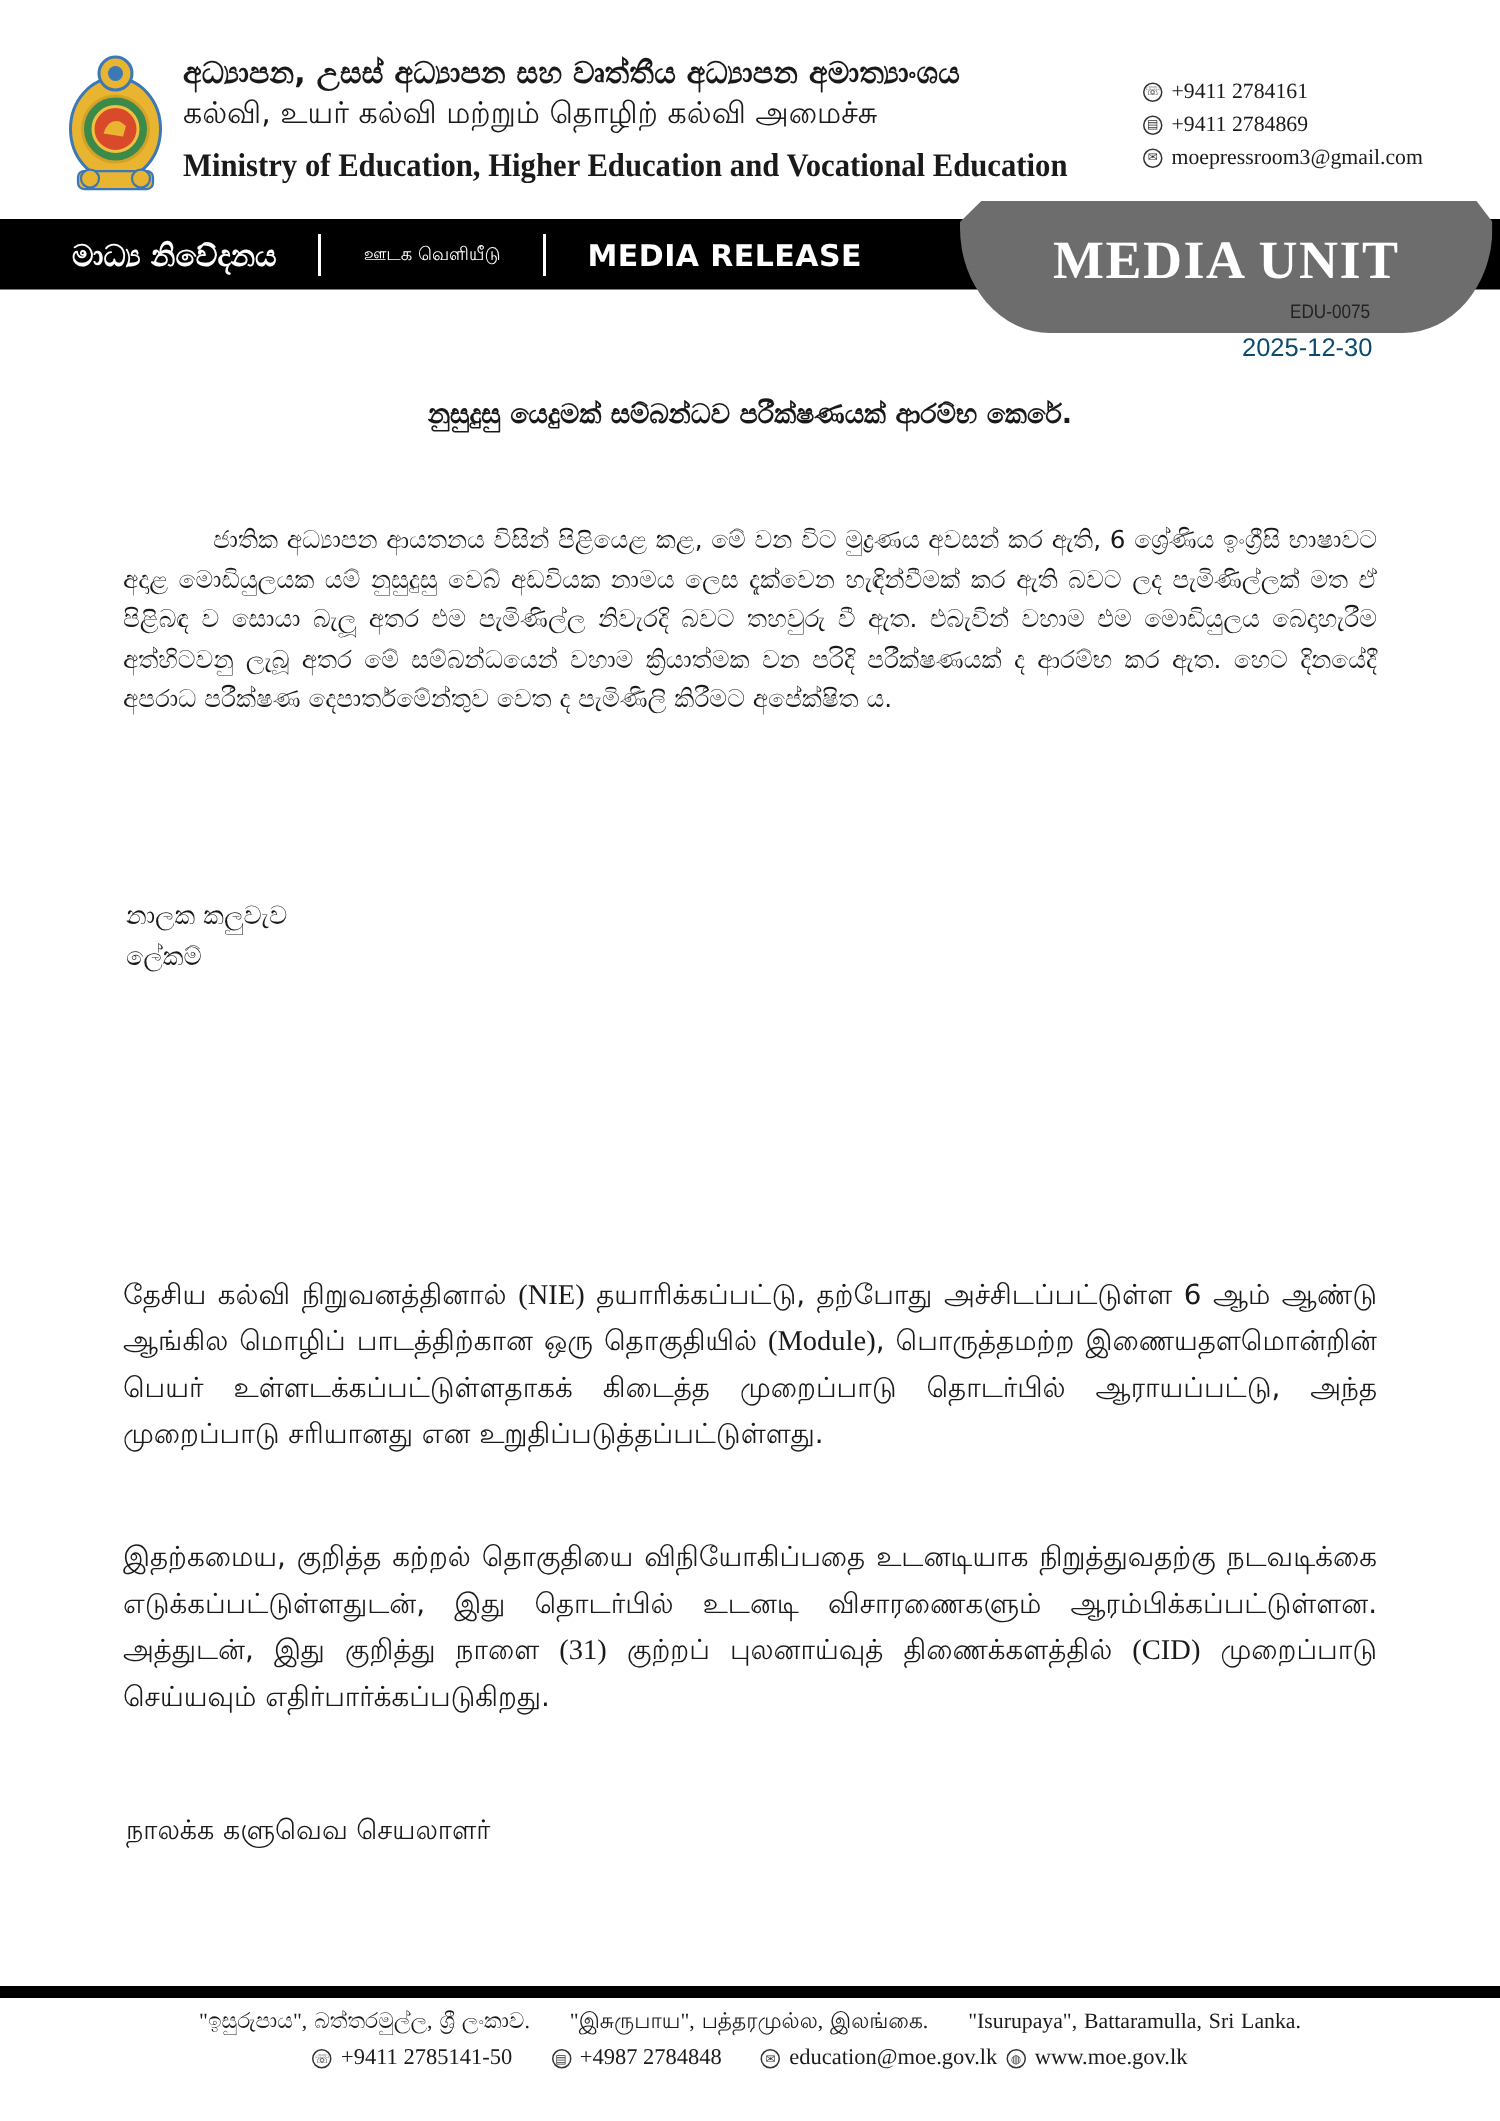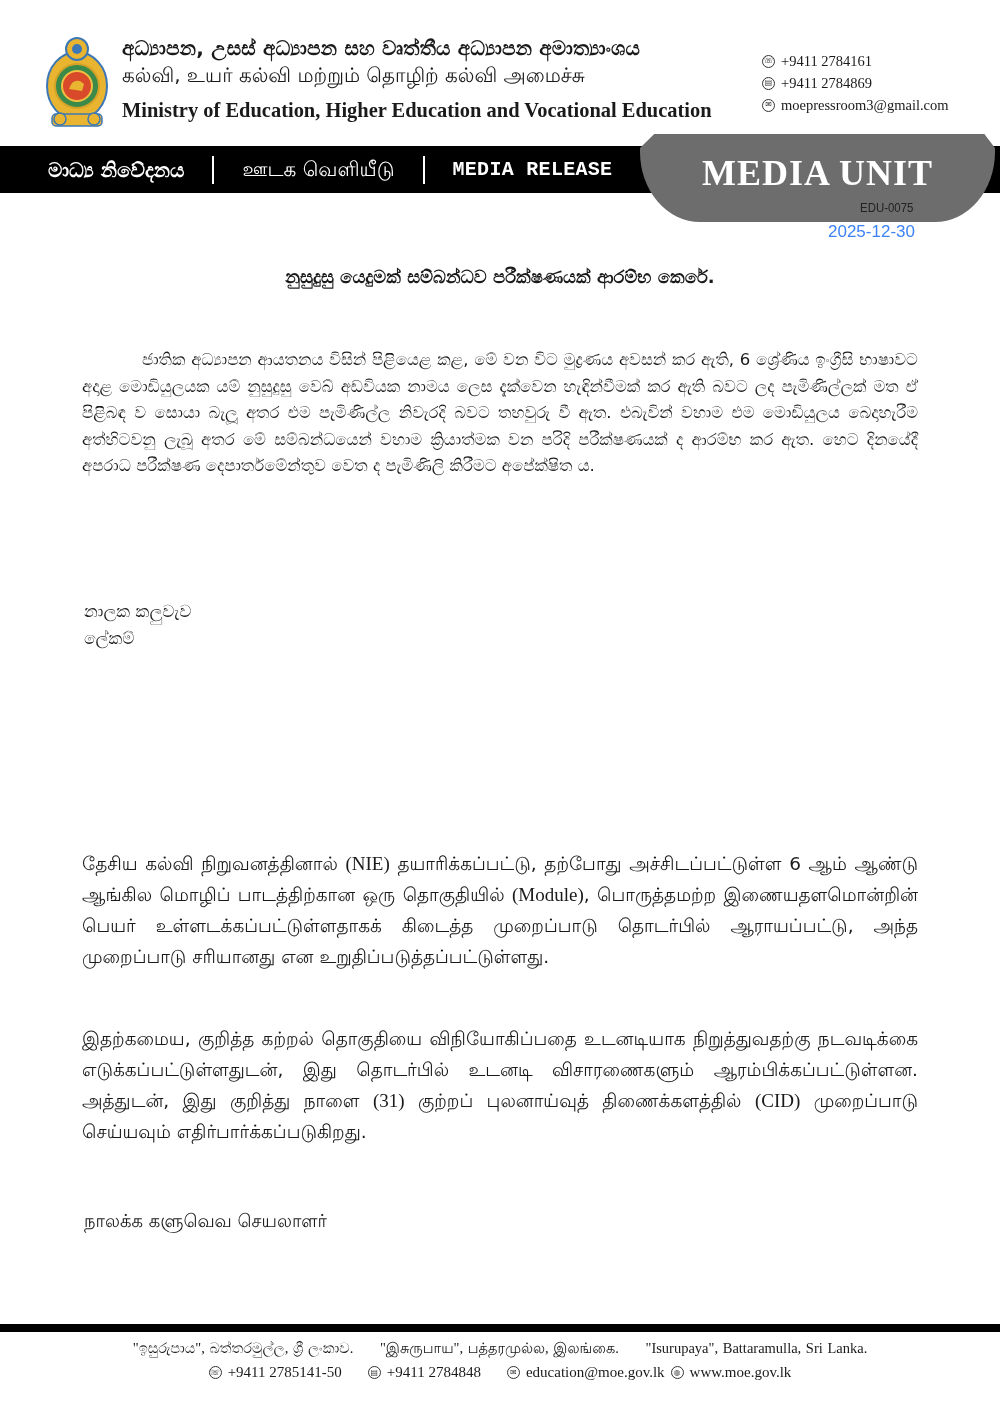--- a/index.html
+++ b/index.html
@@ -12,28 +12,28 @@
   .hdr-ta { left:122px; top:63px; font-size:20px; white-space:nowrap; }
   .hdr-en { left:122px; top:97px; font-family:"Liberation Serif", serif; font-size:22px; font-weight:bold; white-space:nowrap; transform:scaleX(0.93); transform-origin:left; }
   .contacts { left:762px; top:50px; font-family:"Liberation Serif", serif; font-size:14.5px; line-height:22px; }
   .contacts .row { display:flex; align-items:center; gap:6px; white-space:nowrap; }
   .ic { display:inline-flex; width:13px; height:13px; border:1.5px solid #333; border-radius:50%; align-items:center; justify-content:center; font-size:8px; line-height:1; box-sizing:border-box; color:#333; font-family:"DejaVu Sans", sans-serif; }
 
   
   .band { left:0; top:146px; width:1000px; height:47px; background:#000; }
   .band-text { left:48px; top:146px; height:47px; display:flex; align-items:center; color:#fff; gap:28px; white-space:nowrap; }
   .band-text .si { font-size:20px; font-weight:bold; }
-  .band-text .ta { font-size:20px; }
-  .band-text .en { font-size:20px; font-weight:bold; letter-spacing:0.3px;font-family:Liberation Mono, monospace; }
+  .band-text .ta { font-size:12px; }
+  .band-text .en { font-size:20px; font-weight:bold; letter-spacing:0.3px; }
   .band-text .sep { width:2px; height:28px; background:#fff; display:inline-block; }
 
   .media-tab { left:640px; top:134px; width:355px; height:88px; background:#6d6d6e; border-radius:8px 8px 60px 60px / 8px 8px 70px 70px; clip-path:polygon(4% 0,97% 0,100% 16%,100% 100%,0 100%,0 16%); }
   .media-unit { left:640px; top:152px; width:355px; text-align:center; font-family:"Liberation Serif", serif; font-weight:bold; font-size:36px; color:#fff; letter-spacing:1px; }
   .ref { left:860px; top:200px; font-family:"Liberation Sans", sans-serif; font-size:13px; color:#222; transform:scaleX(0.88); transform-origin:left; }
-  .date { left:828px; top:222px; font-family:"Liberation Sans", sans-serif; font-size:17px; color:#3b82f6; }
+  .date { left:828px; top:222px; font-family:"Liberation Sans", sans-serif; font-size:17px; color:#0c4a6e; }
 
   
   .title-si { left:0; width:1000px; top:262px; text-align:center; font-size:18px; font-weight:bold; line-height:29px; }
   .body-si { left:82px; width:836px; top:347px; font-size:16.5px; line-height:26.5px; text-align:justify; text-indent:60px; }
   .sig-si { left:84px; top:598px; font-size:17px; line-height:27px; }
 
   
   .title-ta { left:0; width:1000px; top:766px; text-align:center; font-size:19px; font-weight:bold; line-height:29px; }
   .body-ta { left:82px; width:836px; font-size:18.5px; line-height:31px; text-align:justify; }
   .body-ta .paren { font-family:"Liberation Serif", serif; font-size:19px; }
@@ -115,19 +115,19 @@
 <div class="abs footer-l1">
   <span>"ඉසුරුපාය", බත්තරමුල්ල, ශ්‍රී ලංකාව.</span>
   <span>"இசுருபாய", பத்தரமுல்ல, இலங்கை.</span>
   <span>"Isurupaya", Battaramulla, Sri Lanka.</span>
 </div>
 <div class="abs footer-l2">
   <span class="ic">☏</span>
   <span>+9411 2785141-50</span>
   <span class="gap"></span>
   <span class="ic">▤</span>
-  <span>+9411 2784848</span>
+  <span>+4987 2784848</span>
   <span class="gap"></span>
   <span class="ic">✉</span>
   <span>education@moe.gov.lk</span>
   <span class="ic">◍</span>
   <span>www.moe.gov.lk</span>
 </div>
 
 </body></html>

